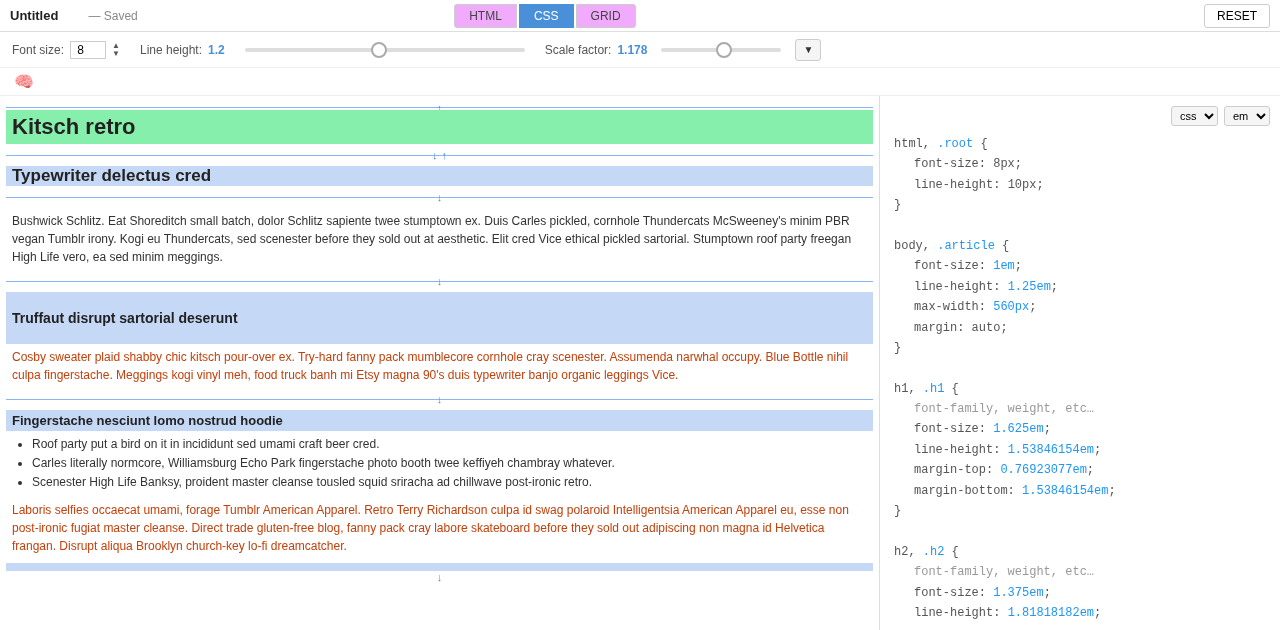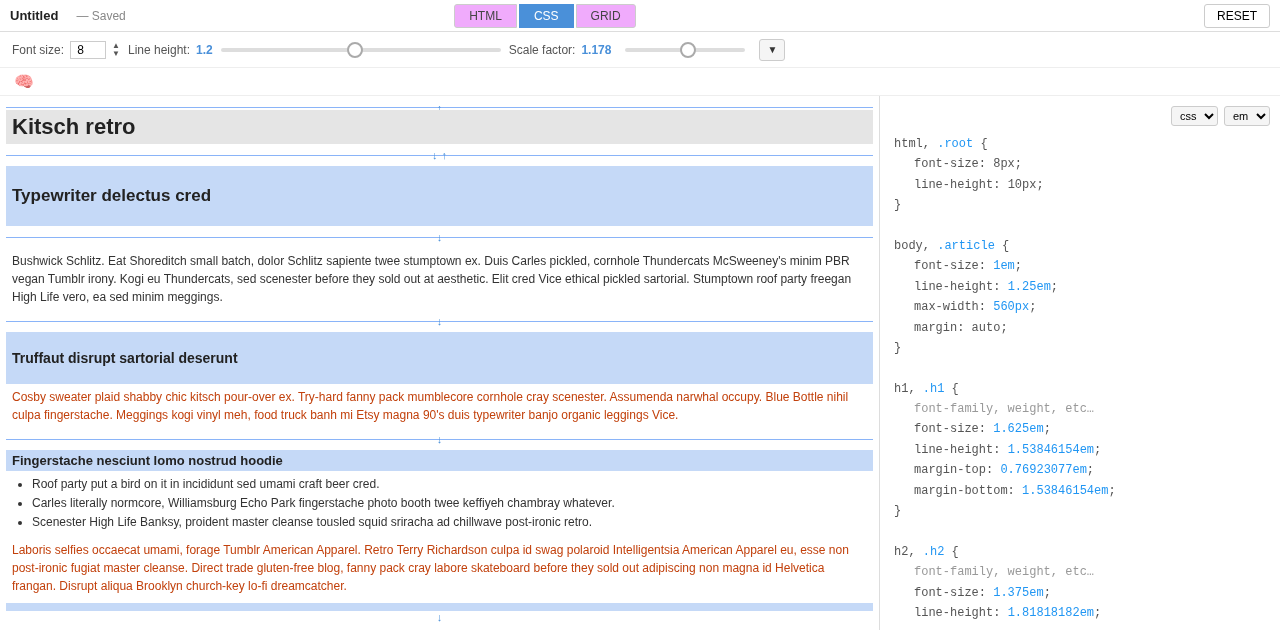--- a/index.html
+++ b/index.html
@@ -10,21 +10,21 @@
       display: flex;
       align-items: center;
       height: 32px;
       padding: 0 10px;
       border-bottom: 1px solid #ddd;
       background: #fff;
     }
     .title-area {
       display: flex;
       align-items: center;
-      gap: 6px;
+      gap: 18px;
       min-width: 160px;
     }
     .title-text {
       font-size: 13px;
       font-weight: 600;
       color: #222;
     }
     .saved-text {
       font-size: 12px;
       color: #888;
@@ -61,21 +61,21 @@
     }
 
     
     .controls-bar {
       display: flex;
       align-items: center;
       height: 36px;
       padding: 0 12px;
       border-bottom: 1px solid #eee;
       background: #fff;
-      gap: 8px;
+      gap: 20px;
     }
     .control-group {
       display: flex;
       align-items: center;
       gap: 6px;
     }
     .control-label {
       font-size: 12px;
       color: #555;
     }
@@ -163,21 +163,21 @@
       flex: 0 0 880px;
       overflow-y: auto;
       border-right: 1px solid #ddd;
       background: #fff;
     }
     .preview-content {
       padding: 8px 0;
     }
 
     .h1-preview {
-      background: #e5e5e5;
+      background: #86efac;
       padding: 4px 6px;
       font-size: 22px;
       font-weight: bold;
       color: #222;
       margin: 0 6px;
       position: relative;
     }
     .spacer-block {
       position: relative;
       height: 22px;
@@ -188,21 +188,21 @@
     .spacer-line {
       position: absolute;
       left: 6px;
       right: 6px;
       height: 1px;
       background: #8ab4f8;
     }
 
     .h2-preview {
       background: #c5d9f7;
-      padding: 20px 6px;
+      padding: 0 6px;
       font-size: 17px;
       font-weight: bold;
       color: #222;
       margin: 0 6px;
     }
     .body-text {
       padding: 4px 6px;
       font-size: 12px;
       line-height: 1.5;
       color: #333;

